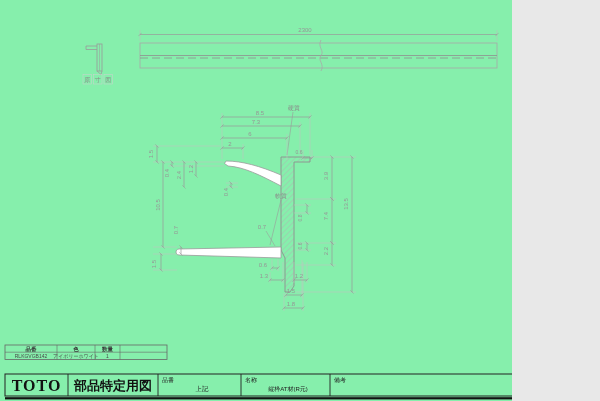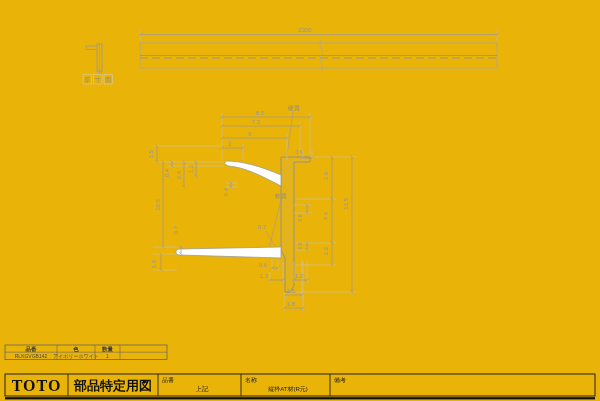--- a/index.html
+++ b/index.html
@@ -1,16 +1,16 @@
 <!DOCTYPE html>
 <html><head>
 <meta charset="utf-8">
 <style>
   html,body{margin:0;padding:0;background:#e8e8e8;}
-  #sheet{position:relative;width:600px;height:401px;background:#eab308;overflow:hidden;
+  #sheet{position:relative;width:512px;height:401px;background:#86efac;overflow:hidden;
          font-family:"Liberation Sans", sans-serif;}
   svg text{font-family:"Liberation Sans", sans-serif;}
   .dim{fill:#969696;font-size:6px;}
   .dim5{fill:#969696;font-size:5px;}
   .mat{fill:#8a8a8a;font-size:6px;}
   .tbl-h{fill:#3a3a3a;font-size:5.5px;font-weight:bold;}
   .tbl-v{fill:#4a4a4a;font-size:5px;}
   .tb-label{fill:#222;font-size:6px;}
   .tb-value{fill:#222;font-size:6.5px;}
   .logo{fill:#111;font-size:16px;font-weight:bold;font-family:"Liberation Serif", serif;letter-spacing:1px;}

